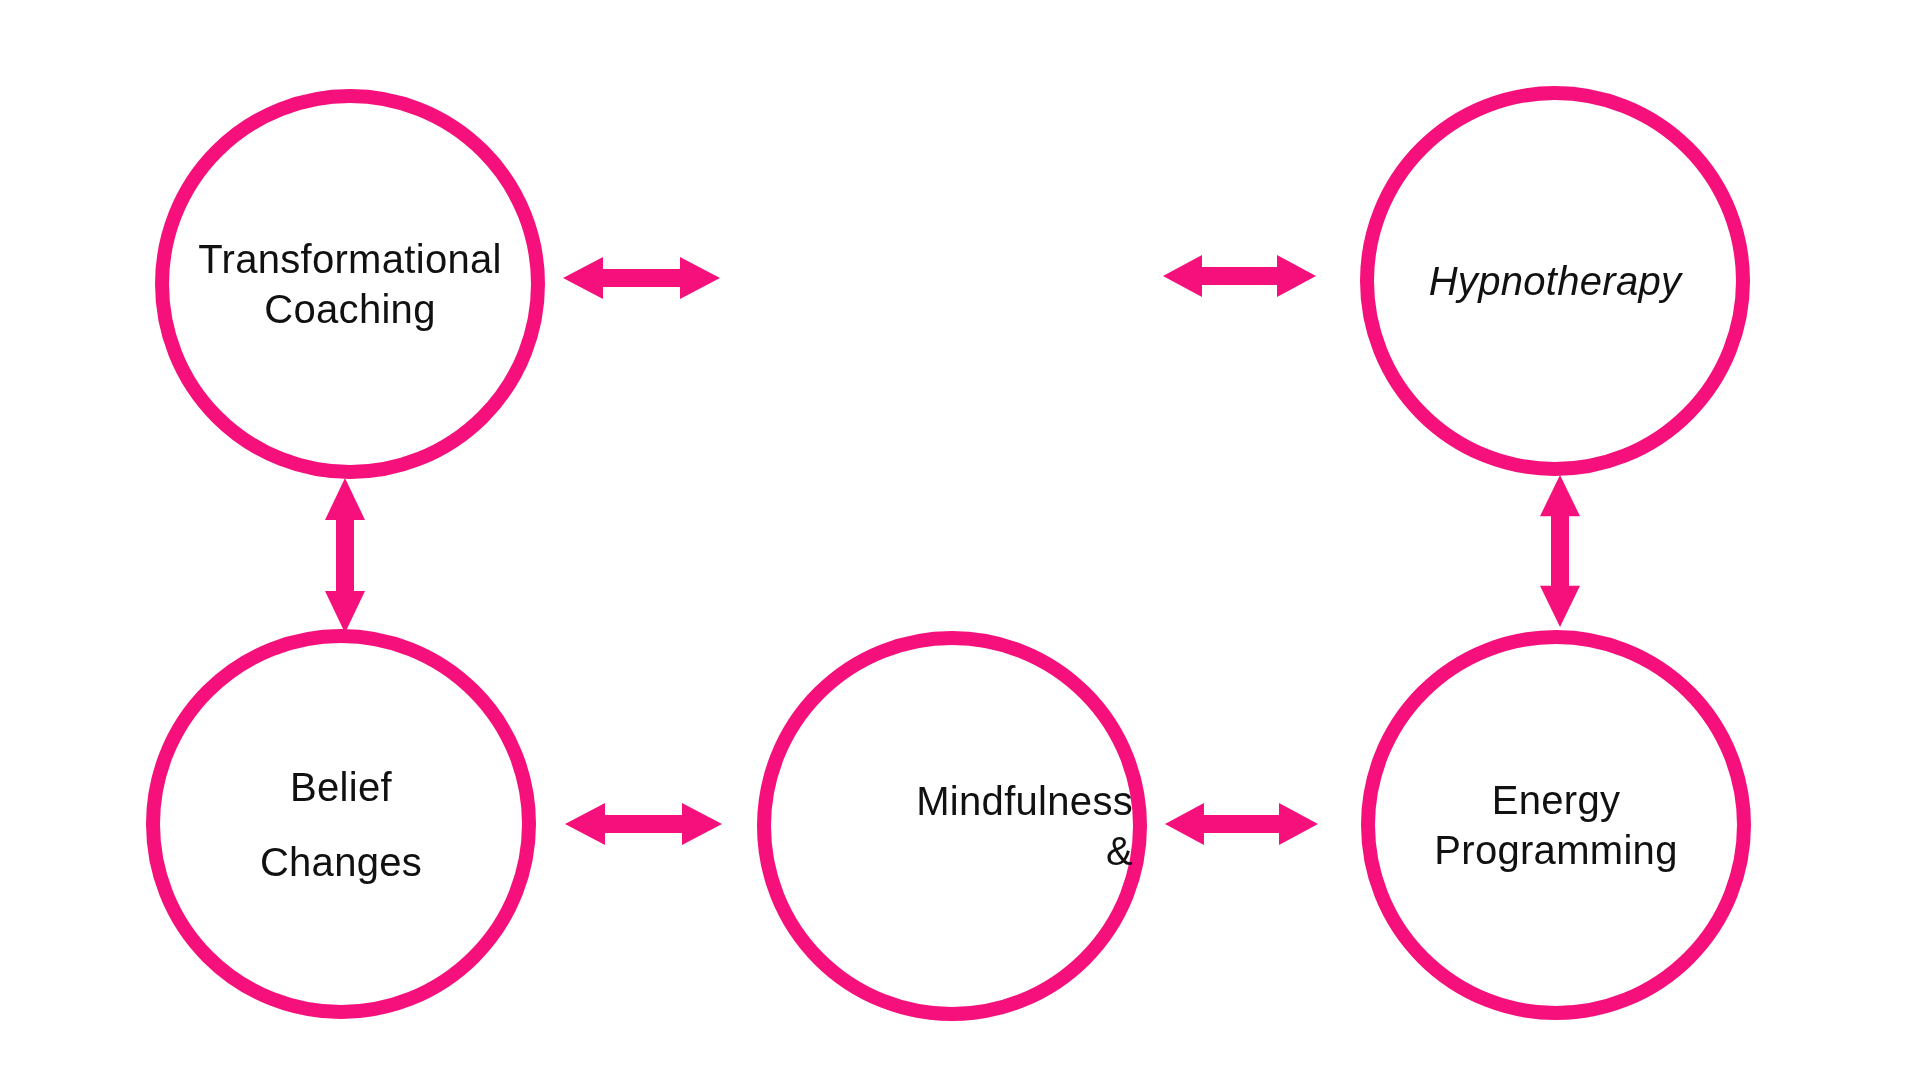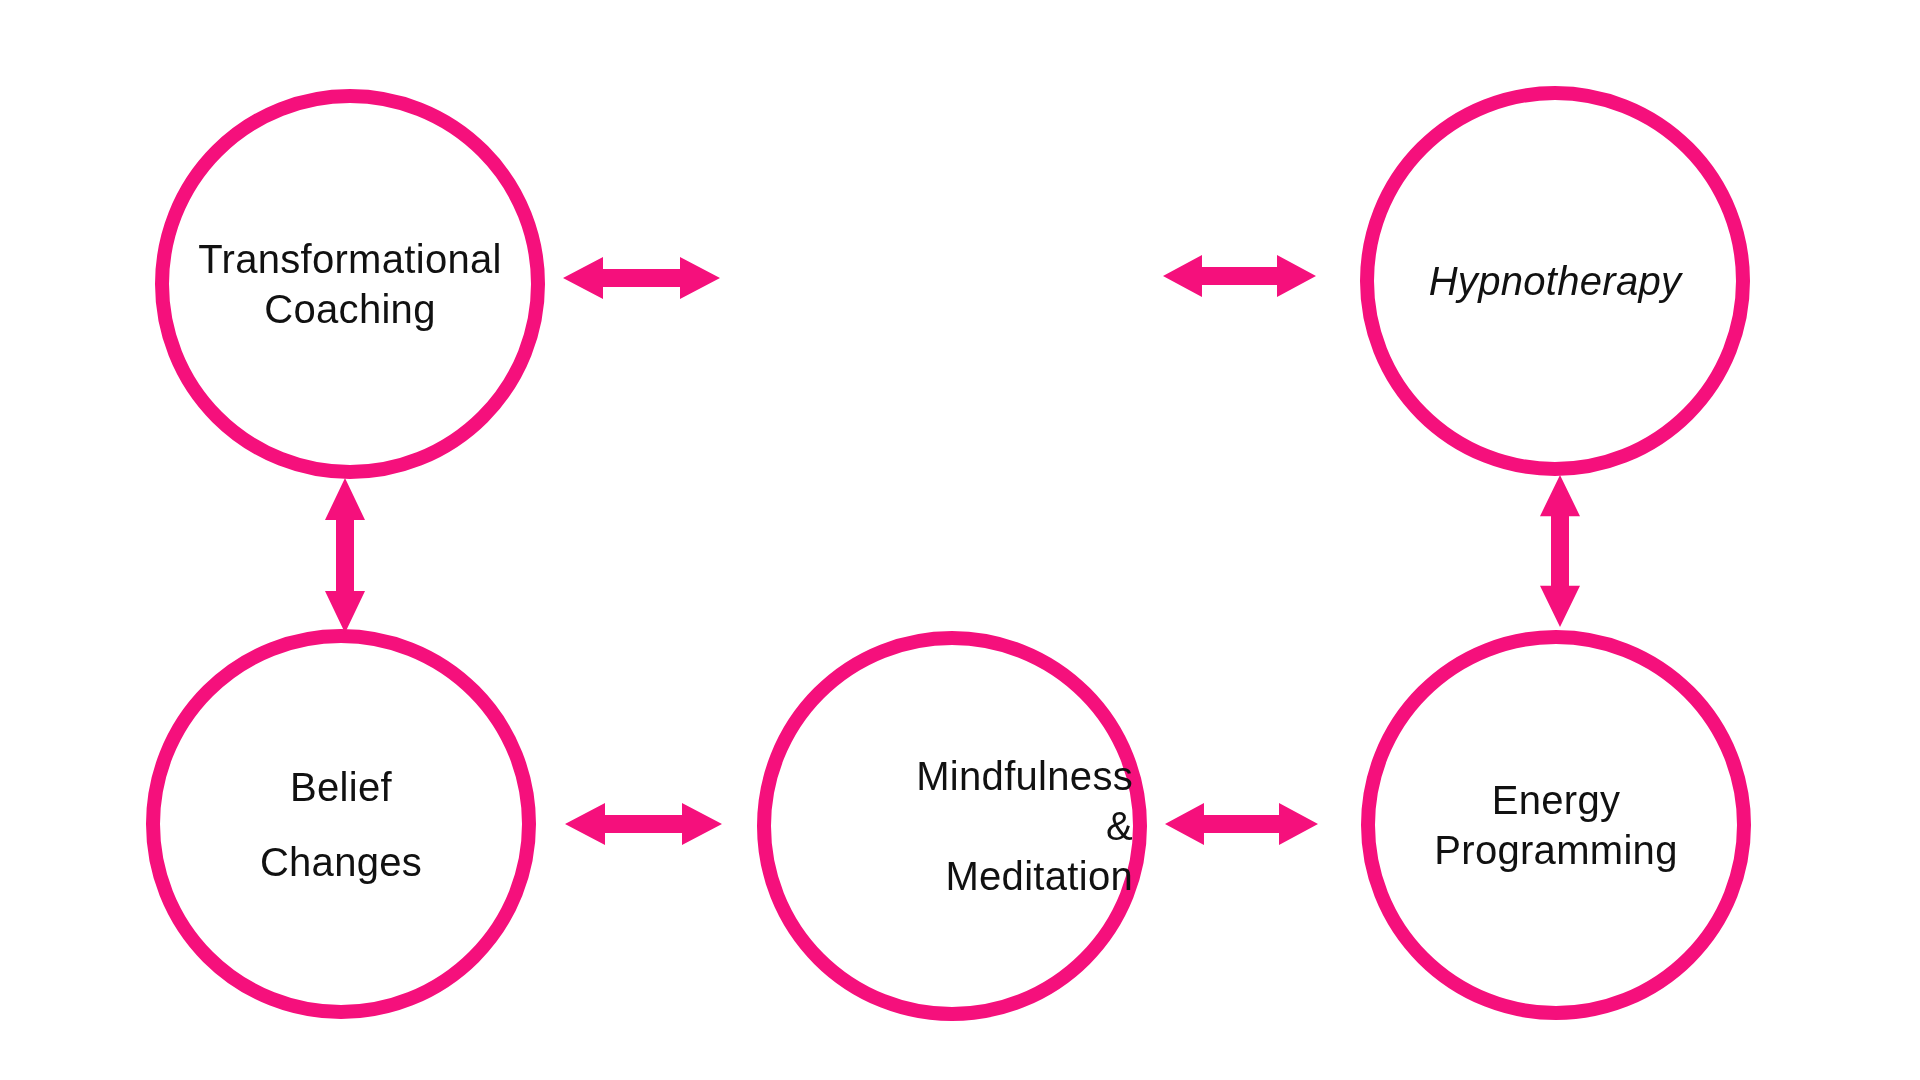--- a/index.html
+++ b/index.html
@@ -75,21 +75,20 @@
   </div>
 
   <div class="node node-4">
     <span class="line">Belief</span>
     <span class="line">Changes</span>
   </div>
 
   <div class="node node-5">
     <span class="line">Mindfulness</span>
     <span class="line">&amp;</span>
-    <span class="line">Meditation</span>
   </div>
 
   <div class="node node-6">
     <span class="line">Energy</span>
     <span class="line">Programming</span>
   </div>
 
   <div class="arrow arrow-1">
     <svg viewBox="0 0 157 44" preserveAspectRatio="none" xmlns="http://www.w3.org/2000/svg">
       <polygon fill="currentColor" points="0,22 40,1 40,13 117,13 117,1 157,22 117,43 117,31 40,31 40,43"></polygon>

